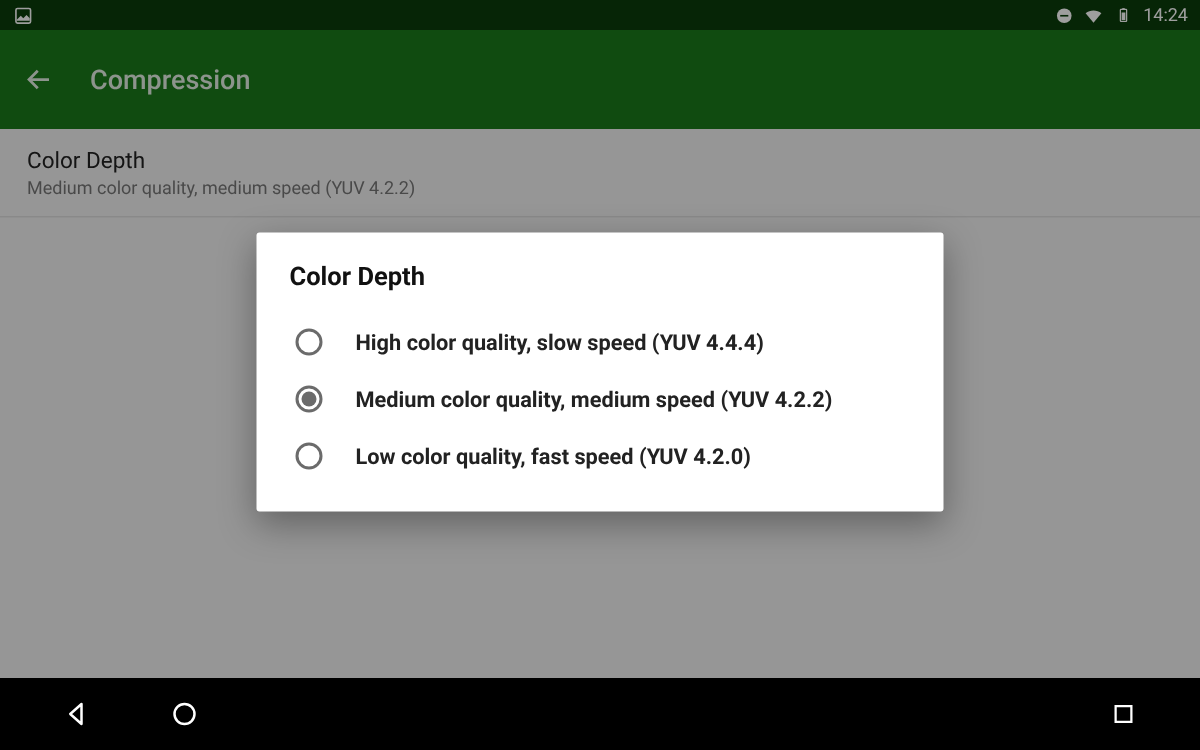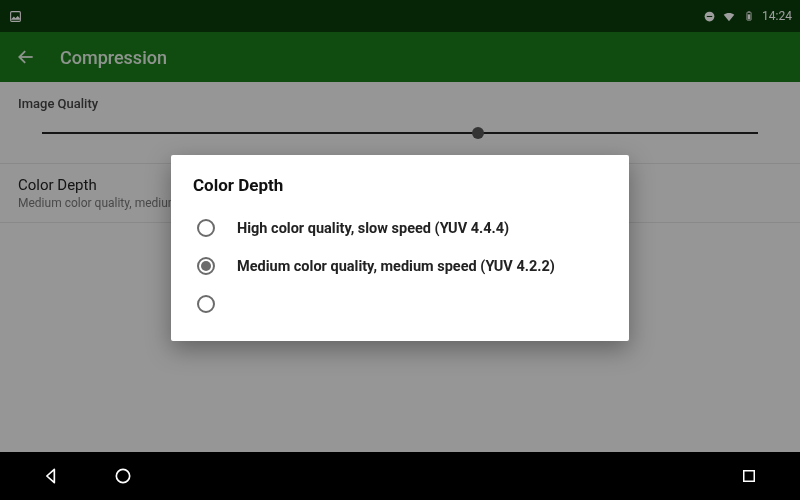--- a/index.html
+++ b/index.html
@@ -1,35 +1,35 @@
 <!DOCTYPE html>
 <html><head>
 <meta charset="utf-8">
 <style>
   * { box-sizing: border-box; margin: 0; padding: 0; }
   html, body { width: 800px; height: 500px; overflow: hidden; font-family: Roboto, Arial, sans-serif; }
   body { background: #f2f2f2; position: relative; }
 
   
   .statusbar {
-    height: 32px;
+    height: 20px;
     background: #0b3d0b;
     display: flex;
     align-items: center;
     color: #fff;
     font-size: 12px;
     padding: 0 8px;
   }
   .statusbar .left { display: flex; align-items: center; gap: 6px; }
   .statusbar .right { margin-left: auto; display: flex; align-items: center; gap: 6px; }
   .status-icon { width: 14px; height: 14px; display: inline-flex; align-items: center; justify-content: center; }
 
   
   .appbar {
-    height: 50px;
+    height: 66px;
     background: #1b7a1b;
     display: flex;
     align-items: center;
     padding: 0 16px;
     color: #e4efe4;
     gap: 24px;
   }
   .appbar .back { width: 20px; height: 20px; display: flex; align-items: center; justify-content: center; cursor: pointer; }
   .appbar .title { font-size: 18px; font-weight: 500; }
 
@@ -130,29 +130,20 @@
   <span class="back">
     <svg viewBox="0 0 24 24" width="20" height="20" fill="none" stroke="#e4efe4" stroke-width="2.2">
         <path d="M20 12H5"></path>
         <path d="M11 5l-7 7 7 7"></path>
       </svg>
   </span>
   <span class="title">Compression</span>
 </div>
 
 <div class="content">
-  <div class="section">
-    <div class="label">Image Quality</div>
-    <div class="slider-wrap">
-      <div class="slider">
-        <div class="slider-track"></div>
-        <div class="slider-thumb" style="left:60%"></div>
-      </div>
-    </div>
-  </div>
   <div class="setting-row">
     <div class="title">Color Depth</div>
     <div class="subtitle">Medium color quality, medium speed (YUV 4.2.2)</div>
   </div>
 </div>
 
 <div class="scrim">
   <div class="dialog">
     <div class="dialog-title">Color Depth</div>
 
@@ -165,20 +156,21 @@
     <div class="radio-row">
       <span class="radio checked">
           <span class="dot"></span>
         </span>
       <span class="radio-label">Medium color quality, medium speed (YUV 4.2.2)</span>
     </div>
     <div class="radio-row">
       <span class="radio">
           <span class="dot"></span>
         </span>
+      <span class="radio-label">Low color quality, fast speed (YUV 4.2.0)</span>
     </div>
   </div>
 </div>
 
 <div class="navbar">
   <span class="nav-icon">
     <svg viewBox="0 0 24 24" width="20" height="20" fill="none" stroke="#fff" stroke-width="2">
         <path d="M16 4L7 12l9 8z" stroke-linejoin="round"></path>
       </svg>
   </span>

